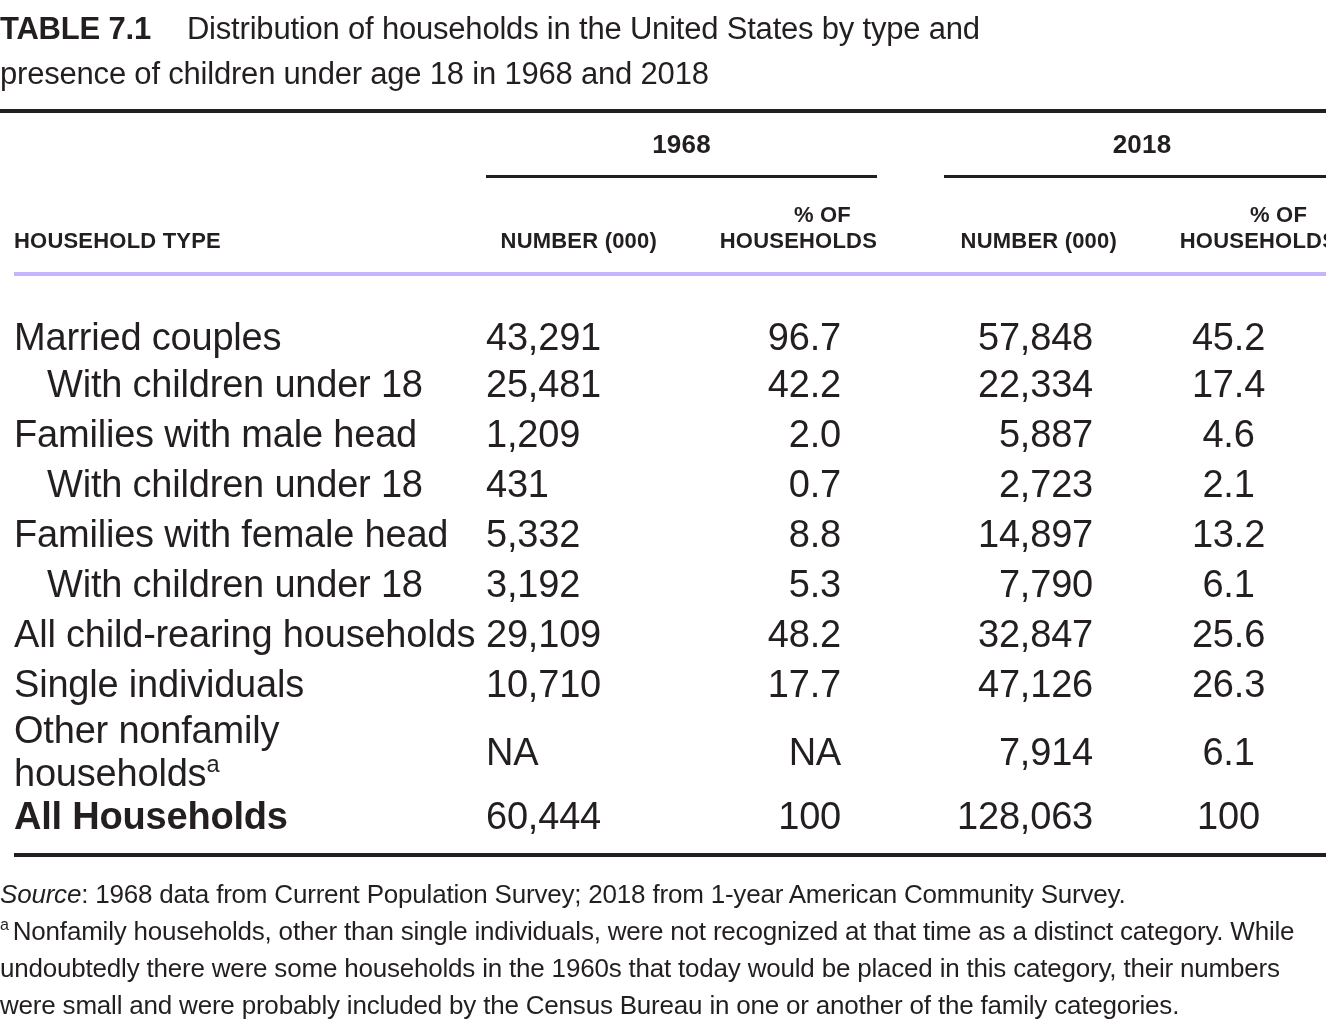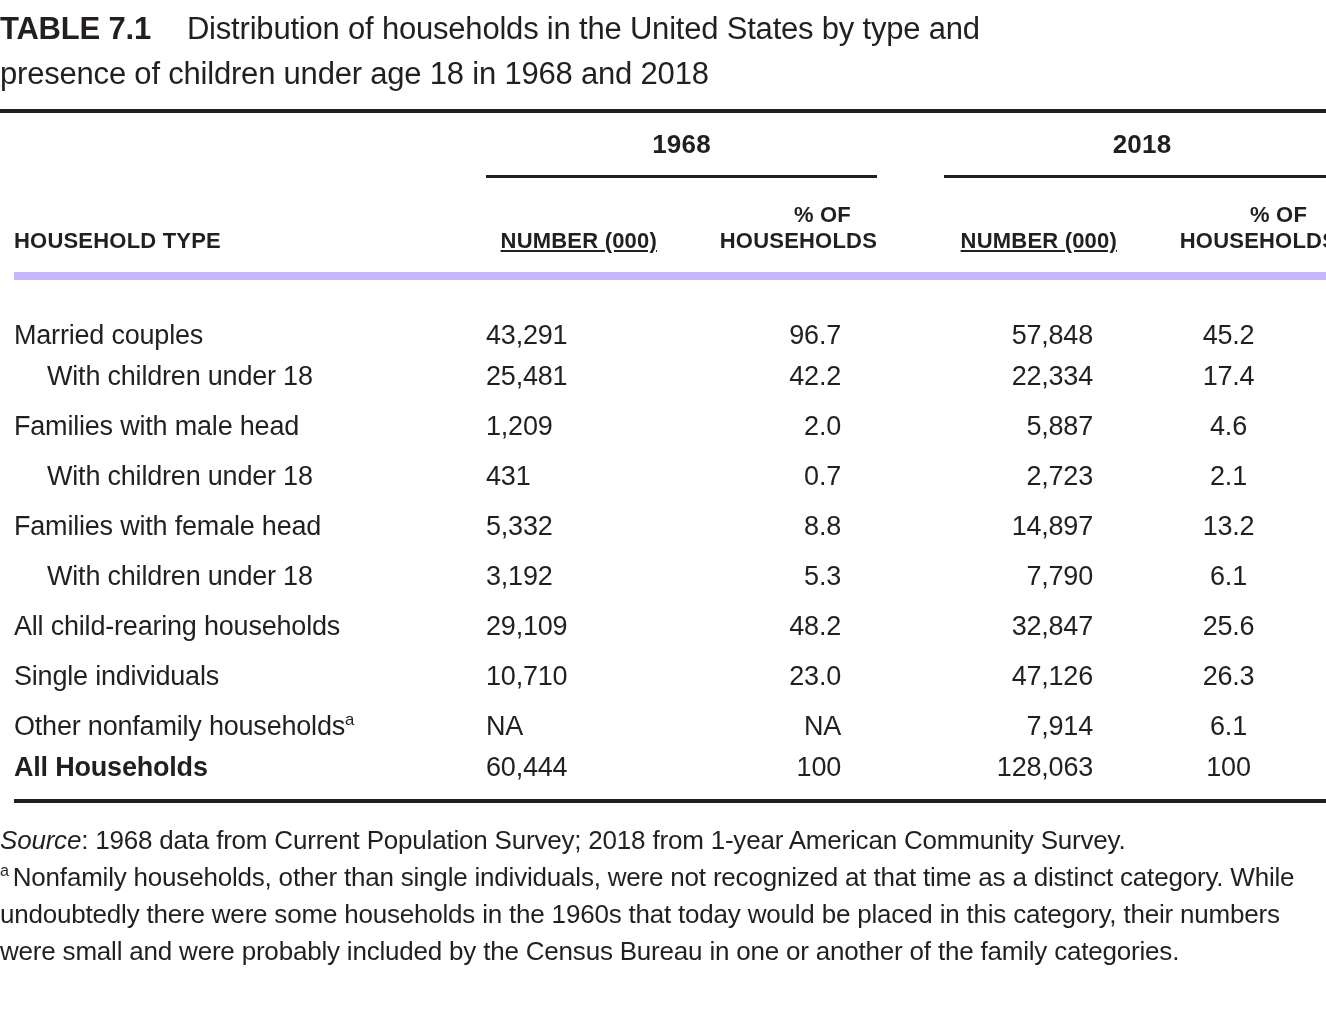--- a/index.html
+++ b/index.html
@@ -34,30 +34,30 @@
   .ygroup { border-bottom: 3px solid #231f20; padding-bottom: 15px; }
   .ygroup.g2018 { margin-left: 67px; }
   .ylabel { font-size: 26px; text-align: center; letter-spacing: 0.2px; }
 
   .colhead-row th {
     font-size: 22px;
     line-height: 26px;
     letter-spacing: 0.2px;
     padding-top: 24px;
     padding-bottom: 18px;
-    border-bottom: 8px solid #c4b5fd;
+    border-bottom: 4px solid #c4b5fd;
   }
   .th-type { text-align: left; }
-  .th-num  { text-align: right; text-decoration: underline; }
+  .th-num  { text-align: right; }
   .th-pct  { text-align: right; }
   .th-pct .pct-top { padding-right: 26px; }
   .th-pct-last { padding-right: 3px; }
   .th-pct-last .pct-top { padding-right: 30px; }
 
-  tbody td { height: 50px; font-size: 27px; letter-spacing: -0.2px; vertical-align: middle; }
+  tbody td { height: 50px; font-size: 38px; letter-spacing: -0.2px; vertical-align: middle; }
   tbody tr:first-child td { padding-top: 40px; }
   tbody tr:last-child td { padding-bottom: 15px; border-bottom: 4px solid #231f20; }
 
   td.type { text-align: left; }
   tr.indent td.type { padding-left: 33px; }
   tr.total td.type { font-weight: bold; }
   td.n68 { text-align: left; padding-right: 30px; }
   td.p68 { text-align: right; padding-right: 36px; }
   td.n18 { text-align: right; padding-right: 24px; }
   td.p18 { text-align: center; }
@@ -164,21 +164,21 @@
       <tr>
         <td class="type">All child-rearing households</td>
         <td class="n68">29,109</td>
         <td class="p68">48.2</td>
         <td class="n18">32,847</td>
         <td class="p18">25.6</td>
       </tr>
       <tr>
         <td class="type">Single individuals</td>
         <td class="n68">10,710</td>
-        <td class="p68">23.0</td>
+        <td class="p68">17.7</td>
         <td class="n18">47,126</td>
         <td class="p18">26.3</td>
       </tr>
       <tr>
         <td class="type"><span>Other nonfamily households</span><sup>a</sup></td>
         <td class="n68">NA</td>
         <td class="p68">NA</td>
         <td class="n18">7,914</td>
         <td class="p18">6.1</td>
       </tr>

